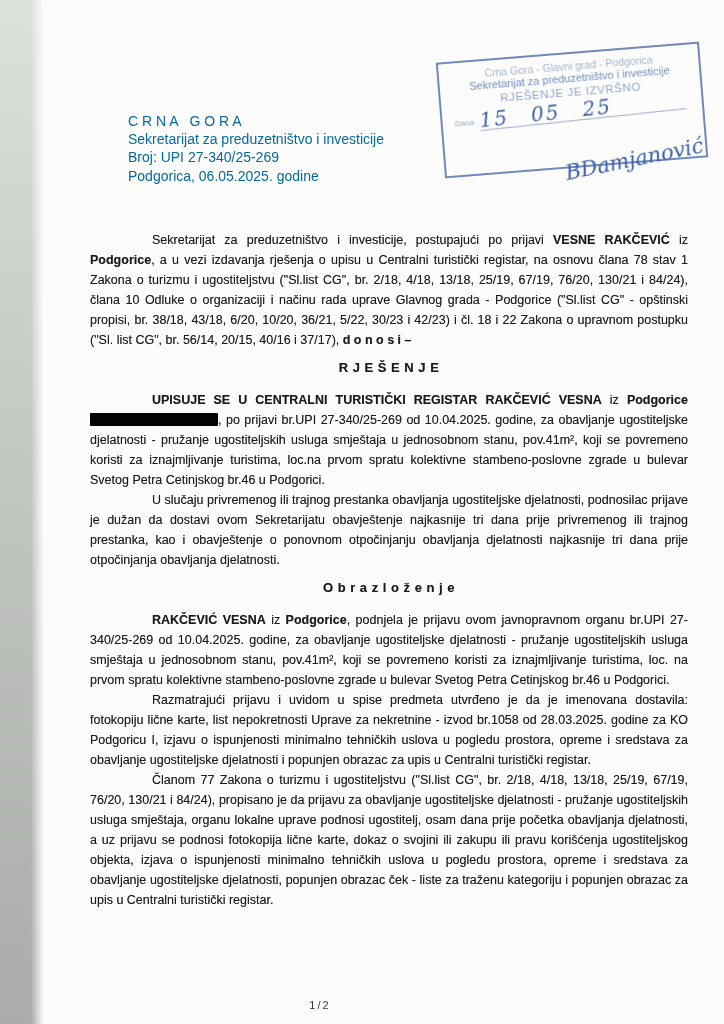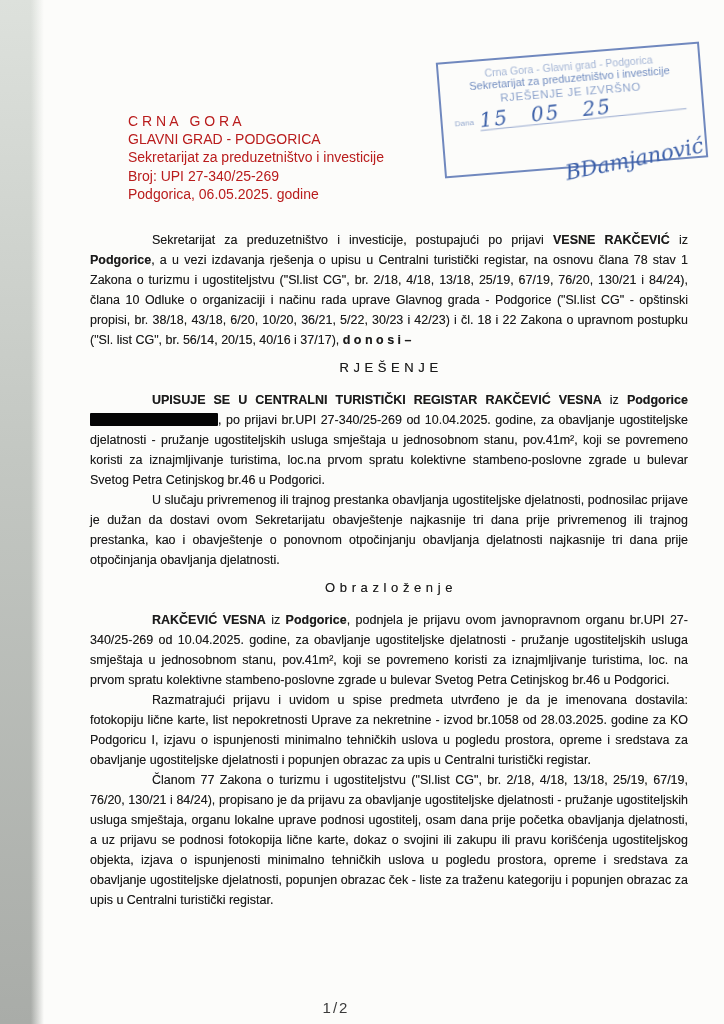--- a/index.html
+++ b/index.html
@@ -8,21 +8,21 @@
     background:#fcfcfa;overflow:hidden;
     font-family:"Liberation Sans", sans-serif;color:#1b1b1b;
   }
   
   .scan-edge{position:absolute;left:0;top:0;width:44px;height:100%;
     background:linear-gradient(to bottom,#dde1dc 0%,#c3c7c2 45%,#a9aca8 100%);}
   .scan-edge::after{content:"";position:absolute;inset:0;
     background:linear-gradient(to right,rgba(252,252,250,0) 0%,rgba(252,252,250,0) 70%,#fcfcfa 100%);}
 
   
-  .letterhead{position:absolute;left:128px;top:112px;font-size:14px;line-height:18.2px;color:#b91c1c;}
+  .letterhead{position:absolute;left:128px;top:112px;font-size:14px;line-height:18.2px;color:#0369a1;}
   .lh-line{white-space:pre;}
 
   
   .stamp{
     position:absolute;left:440px;top:52px;width:264px;height:116px;
     transform:rotate(-4.6deg);transform-origin:center;
     border:2px solid rgba(73,104,173,.78);
     color:#4b6eb0;text-align:center;box-sizing:border-box;
     padding:6px 6px 0 6px;filter:blur(.25px);
   }
@@ -43,39 +43,38 @@
   }
 
   
   .doc{
     position:absolute;left:90px;top:230px;width:598px;
     font-size:12.5px;line-height:20px;text-align:justify;
     text-shadow:0 0 .4px rgba(0,0,0,.45);
   }
   .doc p{margin:0;text-indent:62px;}
   .doc .heading{
-    text-align:center;font-weight:normal;font-size:13px;
+    text-align:center;font-weight:bold;font-size:13px;
     margin:8px 0 12px 0;text-indent:0;letter-spacing:.5px;
   }
   .b{font-weight:bold;}
   .redact{display:inline-block;height:13px;background:#050505;vertical-align:-2px;border-radius:1px;}
 
   .footer{position:absolute;left:0;top:999px;width:640px;text-align:center;
-    font-size:15px;letter-spacing:2px;color:#3a3a3a;margin-left:16px;}
+    font-size:11px;letter-spacing:2px;color:#3a3a3a;}
 </style>
 </head>
 <body>
 
 <div class="page">
 
   <div class="scan-edge"></div>
 
   <div class="letterhead">
     <div class="lh-line">C R N A   G O R A</div>
-    <div class="lh-line">GLAVNI GRAD - PODGORICA</div>
     <div class="lh-line">Sekretarijat za preduzetništvo i investicije</div>
     <div class="lh-line">Broj: UPI 27-340/25-269</div>
     <div class="lh-line">Podgorica, 06.05.2025. godine</div>
   </div>
 
   <div class="stamp">
     <div class="s1">Crna Gora - Glavni grad - Podgorica</div>
     <div class="s2">Sekretarijat za preduzetništvo i investicije</div>
     <div class="s3">RJEŠENJE JE IZVRŠNO</div>
     <div class="stamp-date">

